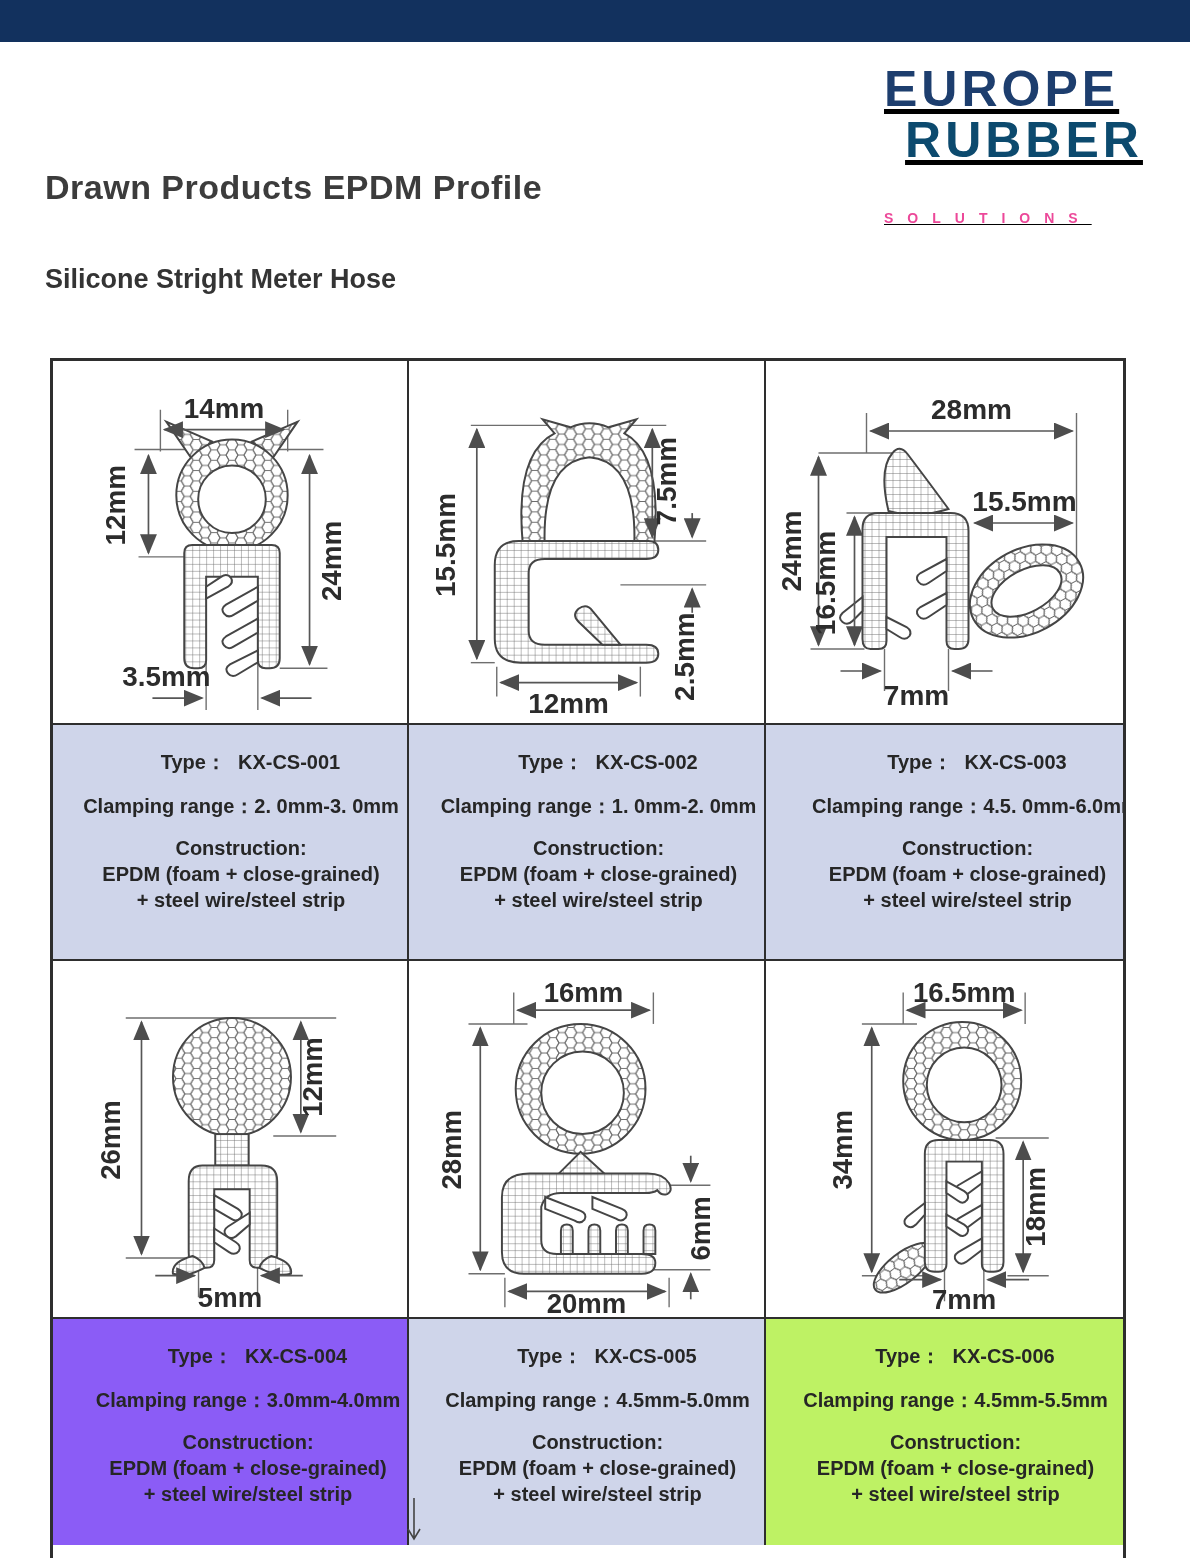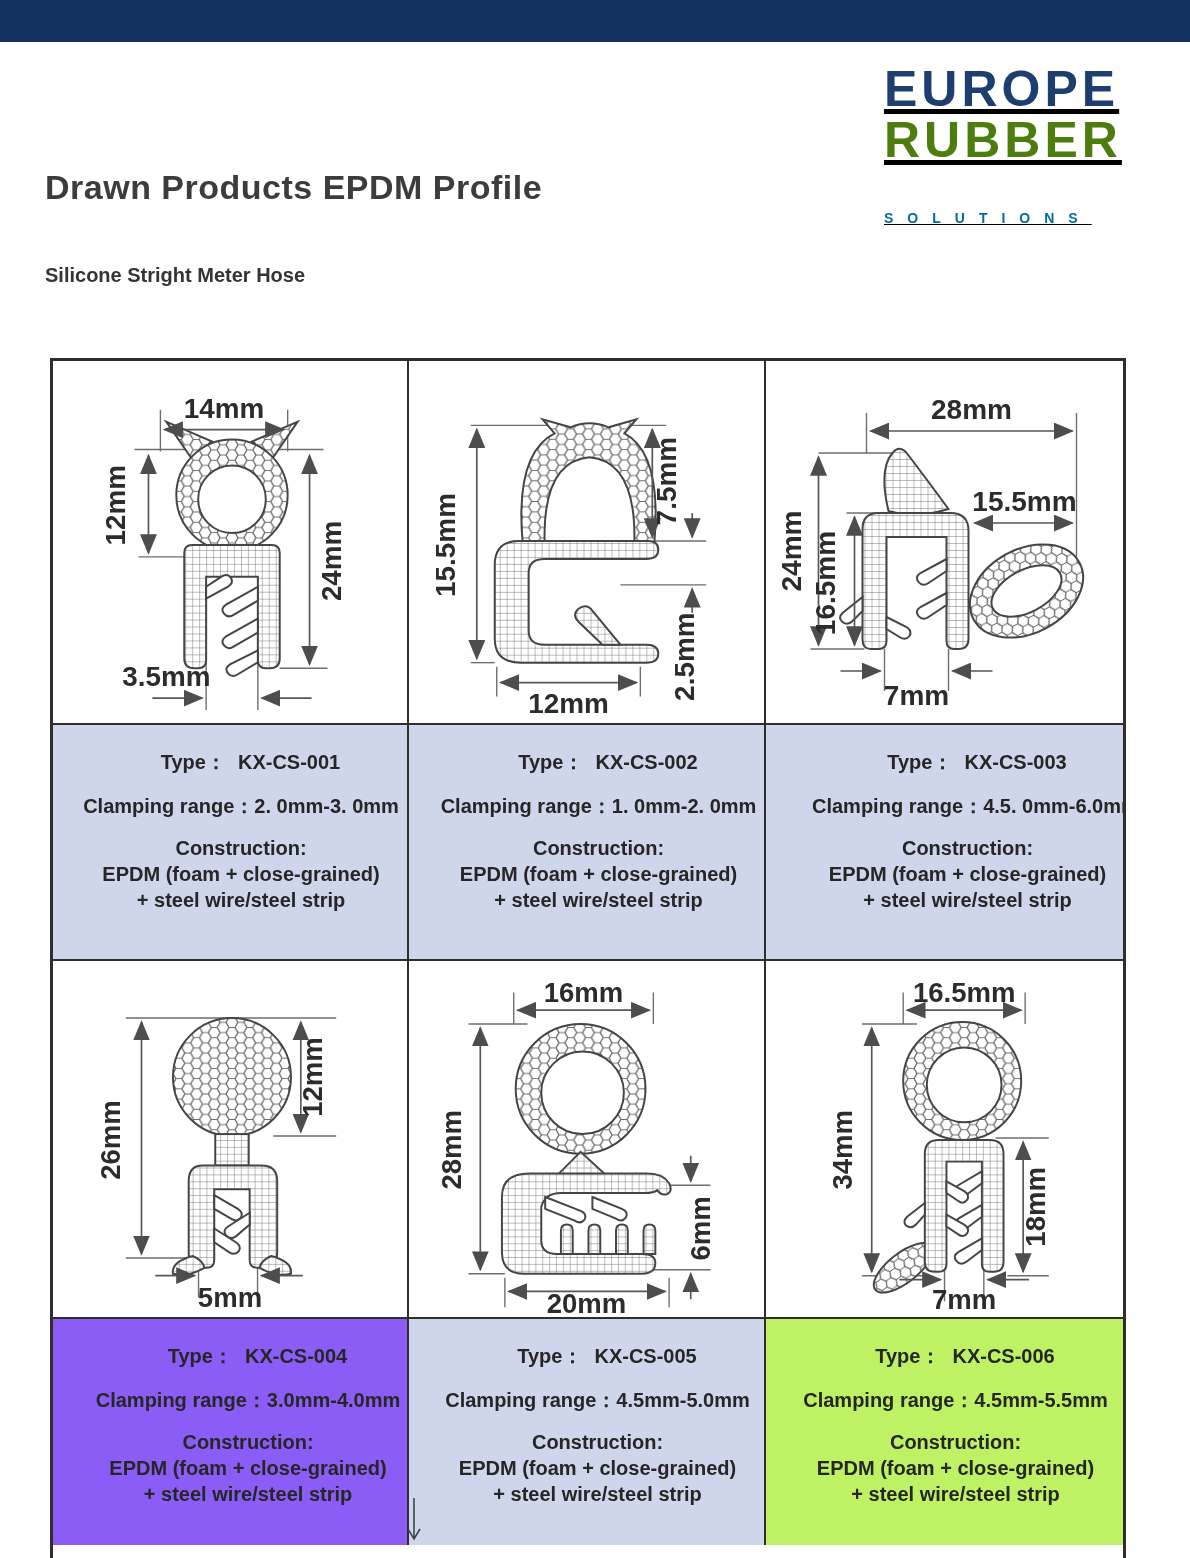--- a/index.html
+++ b/index.html
@@ -8,21 +8,21 @@
 
   .topbar { position:absolute; left:0; top:0; width:100%; height:42px; }
 
   .logo { position:absolute; top:64px; right:26px; width:280px;text-decoration:underline; }
   .logo-europe  { font-size:50px; font-weight:800; letter-spacing:4px; line-height:1.02; }
   .logo-rubber  { font-size:50px; font-weight:800; letter-spacing:4px; line-height:1.02; }
   .logo-solutions { margin-top:8px; font-size:14px; font-weight:600; letter-spacing:14px; }
 
   .title { position:absolute; left:45px; top:168px; margin:0; font-size:34px;
            font-weight:700; color:#3c3c3c; letter-spacing:0.5px; }
-  .subtitle { position:absolute; left:45px; top:264px; margin:0; font-size:20px;
+  .subtitle { position:absolute; left:45px; top:264px; margin:0; font-size:27px;
               font-weight:700; color:#343434; }
 
   .grid { position:absolute; left:50px; top:358px; width:1076px; height:1340px;
           border:3px solid #2e2e2e; box-sizing:border-box; display:grid;
           grid-template-columns:356px 357px 357px;
           grid-template-rows:362px 236px 358px 228px; background:#fff;text-align:center; }
   .cell { box-sizing:border-box; position:relative; overflow:hidden; }
   .br { border-right:2px solid #2e2e2e; }
   .bt { border-top:2px solid #2e2e2e; }
 
@@ -44,22 +44,22 @@
 </style>
 </head>
 <body>
 
 <div class="page">
 
   <div class="topbar" id="topbar" style="background: rgb(18, 49, 94);"></div>
 
   <div class="logo">
     <div class="logo-europe" id="logo-e" style="color: rgb(29, 62, 110);">EUROPE</div>
-    <div class="logo-rubber" id="logo-r" style="color: #4d7c0f;">RUBBER</div>
-    <div class="logo-solutions" id="logo-s" style="color: #0369a1; margin-top: 44px;">SOLUTIONS</div>
+    <div class="logo-rubber" id="logo-r" style="color: #0c4a6e; text-align: center;">RUBBER</div>
+    <div class="logo-solutions" id="logo-s" style="color: #ec4899; margin-top: 44px;">SOLUTIONS</div>
   </div>
 
   <h1 class="title">Drawn Products EPDM Profile</h1>
   <h2 class="subtitle">Silicone Stright Meter Hose</h2>
 
   <svg width="0" height="0" style="position:absolute" aria-hidden="true">
     <defs>
       <pattern id="foam" width="18" height="10.4" patternUnits="userSpaceOnUse">
         <rect width="18" height="10.4" fill="#fff"></rect>
         <g fill="none" stroke="#6a6a6a" stroke-width="1">

